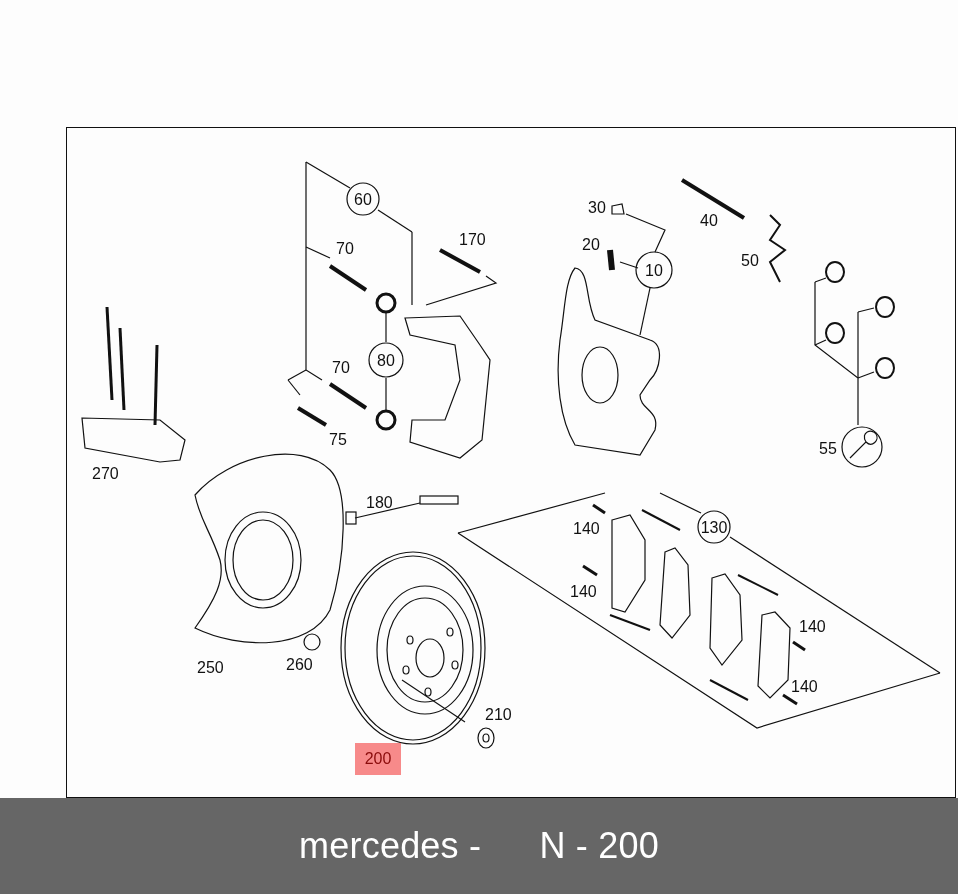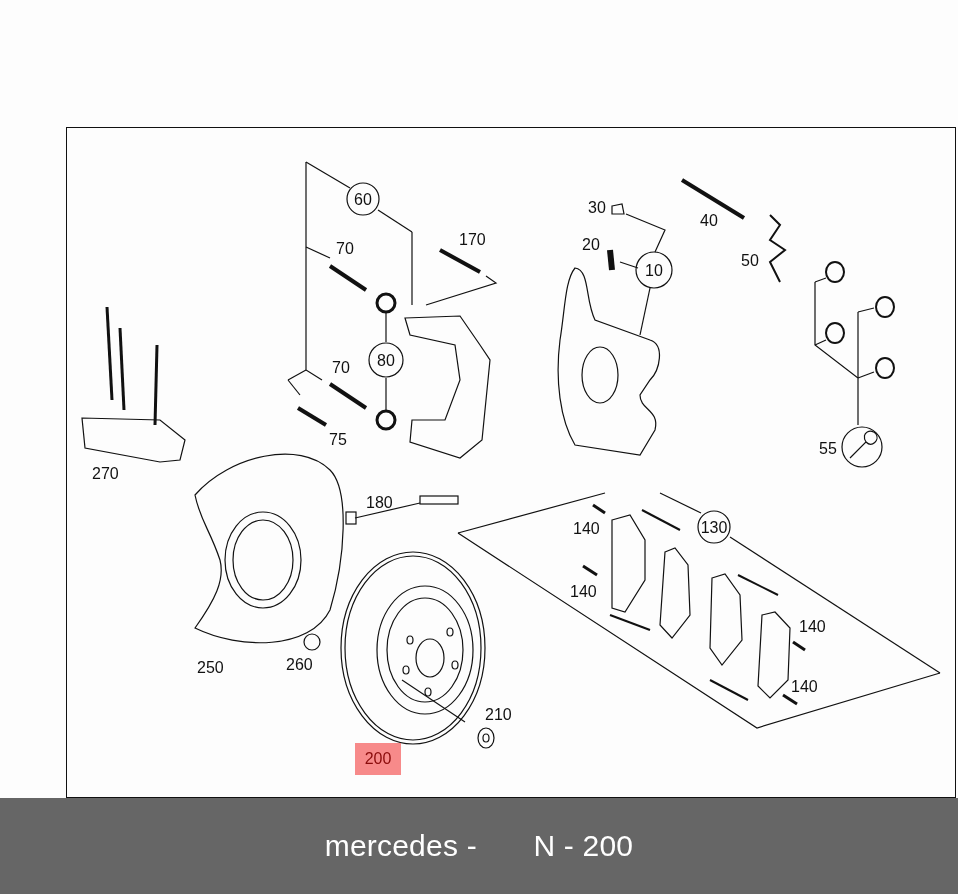--- a/index.html
+++ b/index.html
@@ -1,21 +1,21 @@
 <!DOCTYPE html>
 <html><head>
 <meta charset="utf-8">
 <style>
   html, body { margin:0; padding:0; }
   body { width:958px; height:894px; background:#fdfdfd; position:relative; overflow:hidden; font-family:"Liberation Sans", sans-serif; }
   .frame { position:absolute; left:66px; top:127px; width:890px; height:671px; border:1.5px solid #111; box-sizing:border-box; background:#fdfdfd; }
   svg.diagram { position:absolute; left:0; top:0; width:958px; height:894px; }
   .lbl { font-family:"Liberation Sans", sans-serif; font-size:16px; fill:#111; }
   .hl { position:absolute; left:355px; top:743px; width:46px; height:32px; background:#f78a8a; color:#8a0b0b; font-size:16px; display:flex; align-items:center; justify-content:center; font-family:"Liberation Sans", sans-serif; }
-  .footer { position:absolute; left:0; top:798px; width:958px; height:96px; background:#666666; display:flex; align-items:center; justify-content:center; color:#ffffff; font-size:30px; font-family:"Liberation Sans", sans-serif; letter-spacing:0.2px; }
+  .footer { position:absolute; left:0; top:798px; width:958px; height:96px; background:#666666; display:flex; align-items:center; justify-content:center; color:#ffffff; font-size:36px; font-family:"Liberation Sans", sans-serif; letter-spacing:0.2px; }
   .footer .gap { display:inline-block; width:48px; }
 </style>
 </head>
 <body>
 
 <div class="frame"></div>
 
 <svg class="diagram" viewBox="0 0 958 894" xmlns="http://www.w3.org/2000/svg">
   <g fill="none" stroke="#111" stroke-width="1.2">
 

